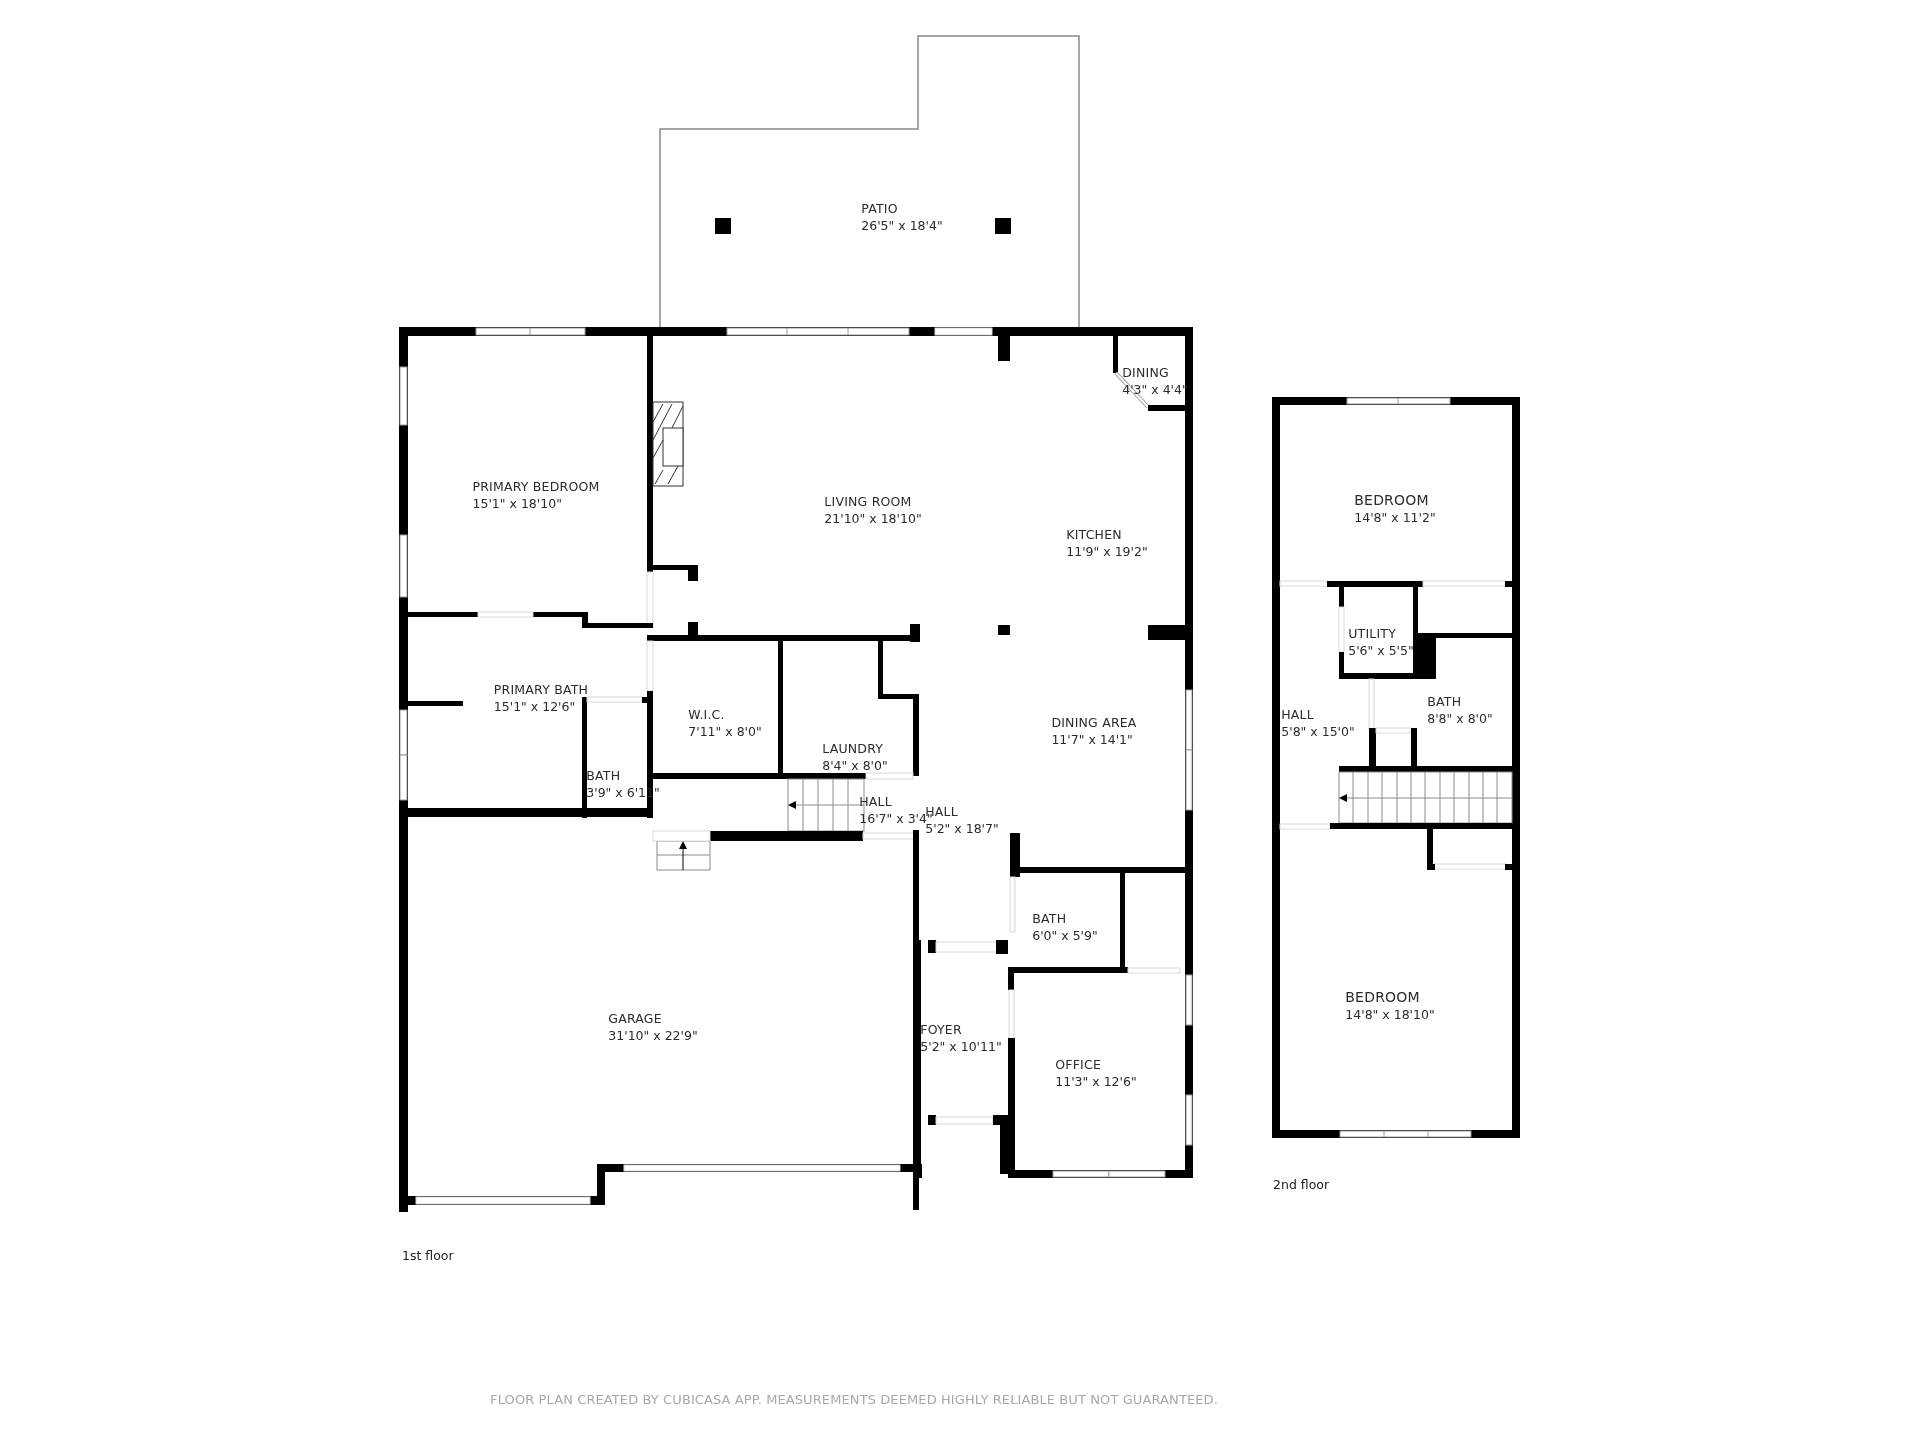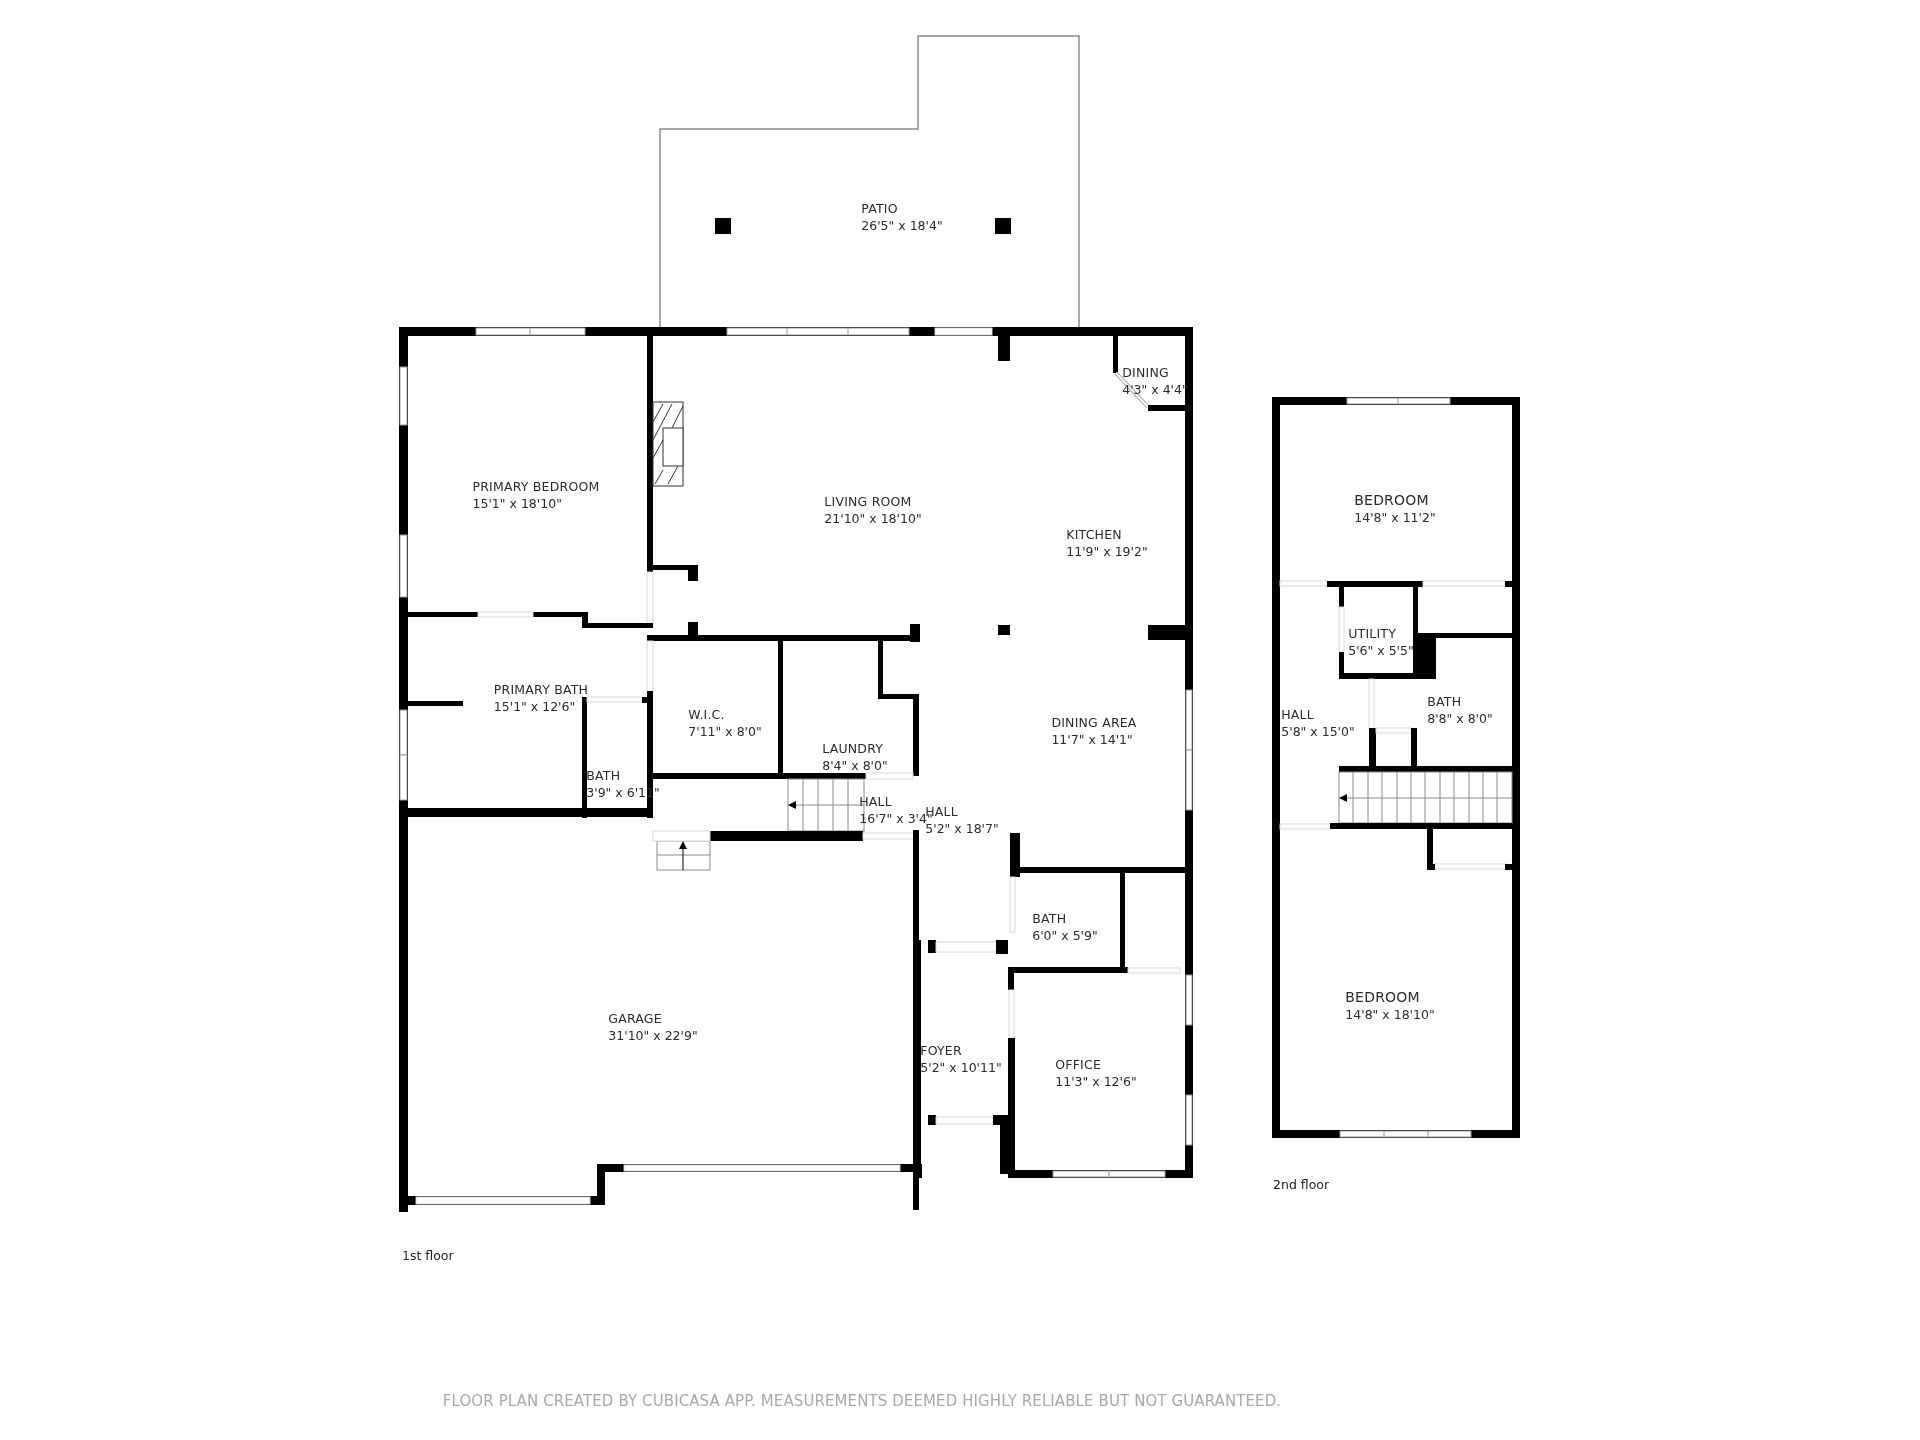--- a/index.html
+++ b/index.html
@@ -12,22 +12,22 @@
   .door { fill: #fff; stroke: #d8d8d8; stroke-width: 1; }
   .stair { fill: #fff; stroke: #8a8a8a; stroke-width: 1; }
   .hatch { stroke: #333; stroke-width: 1; }
   .room-label { position: absolute; transform: translate(-50%, -50%);
                 text-align: left; color: #2b2b2b; white-space: nowrap; line-height: 1.35; }
   .room-name { font-size: 12.5px; letter-spacing: 0.2px; }
   .room-dim { font-size: 12.5px; }
   .room-label.big .room-name { font-size: 14px; }
   .room-label.big .room-dim { font-size: 12.5px; }
   .floor-label { position: absolute; font-size: 12.5px; color: #222; }
-  .footer { position: absolute; left: 8px; width: 1708px; top: 1392px; text-align: center;
-            font-size: 15px; color: #a8a8a8; letter-spacing: 0.1px; }
+  .footer { position: absolute; left: 0; width: 1708px; top: 1392px; text-align: center;
+            font-size: 13px; color: #a8a8a8; letter-spacing: 0.1px; }
 </style>
 </head>
 <body>
 
 <svg id="plan" viewBox="0 0 1920 1440" xmlns="http://www.w3.org/2000/svg">
 
   <g>
     <polyline class="outline" points="660,333 660,129 918,129 918,36 1079,36 1079,333"></polyline>
     <rect class="wall" x="715" y="218" width="16" height="16"></rect>
     <rect class="wall" x="995" y="218" width="16" height="16"></rect>
@@ -268,21 +268,21 @@
   <div class="room-dim">11'7" x 14'1"</div>
 </div>
 <div class="room-label" style="left:1065px;top:928px;">
   <div class="room-name">BATH</div>
   <div class="room-dim">6'0" x 5'9"</div>
 </div>
 <div class="room-label" style="left:653px;top:1028px;">
   <div class="room-name">GARAGE</div>
   <div class="room-dim">31'10" x 22'9"</div>
 </div>
-<div class="room-label" style="left:961px;top:1039px;margin-top:21px;">
+<div class="room-label" style="left:961px;top:1039px;">
   <div class="room-name">FOYER</div>
   <div class="room-dim">5'2" x 10'11"</div>
 </div>
 <div class="room-label" style="left:1096px;top:1074px;">
   <div class="room-name">OFFICE</div>
   <div class="room-dim">11'3" x 12'6"</div>
 </div>
 
 <div class="room-label big" style="left:1395px;top:509px;">
   <div class="room-name">BEDROOM</div>

